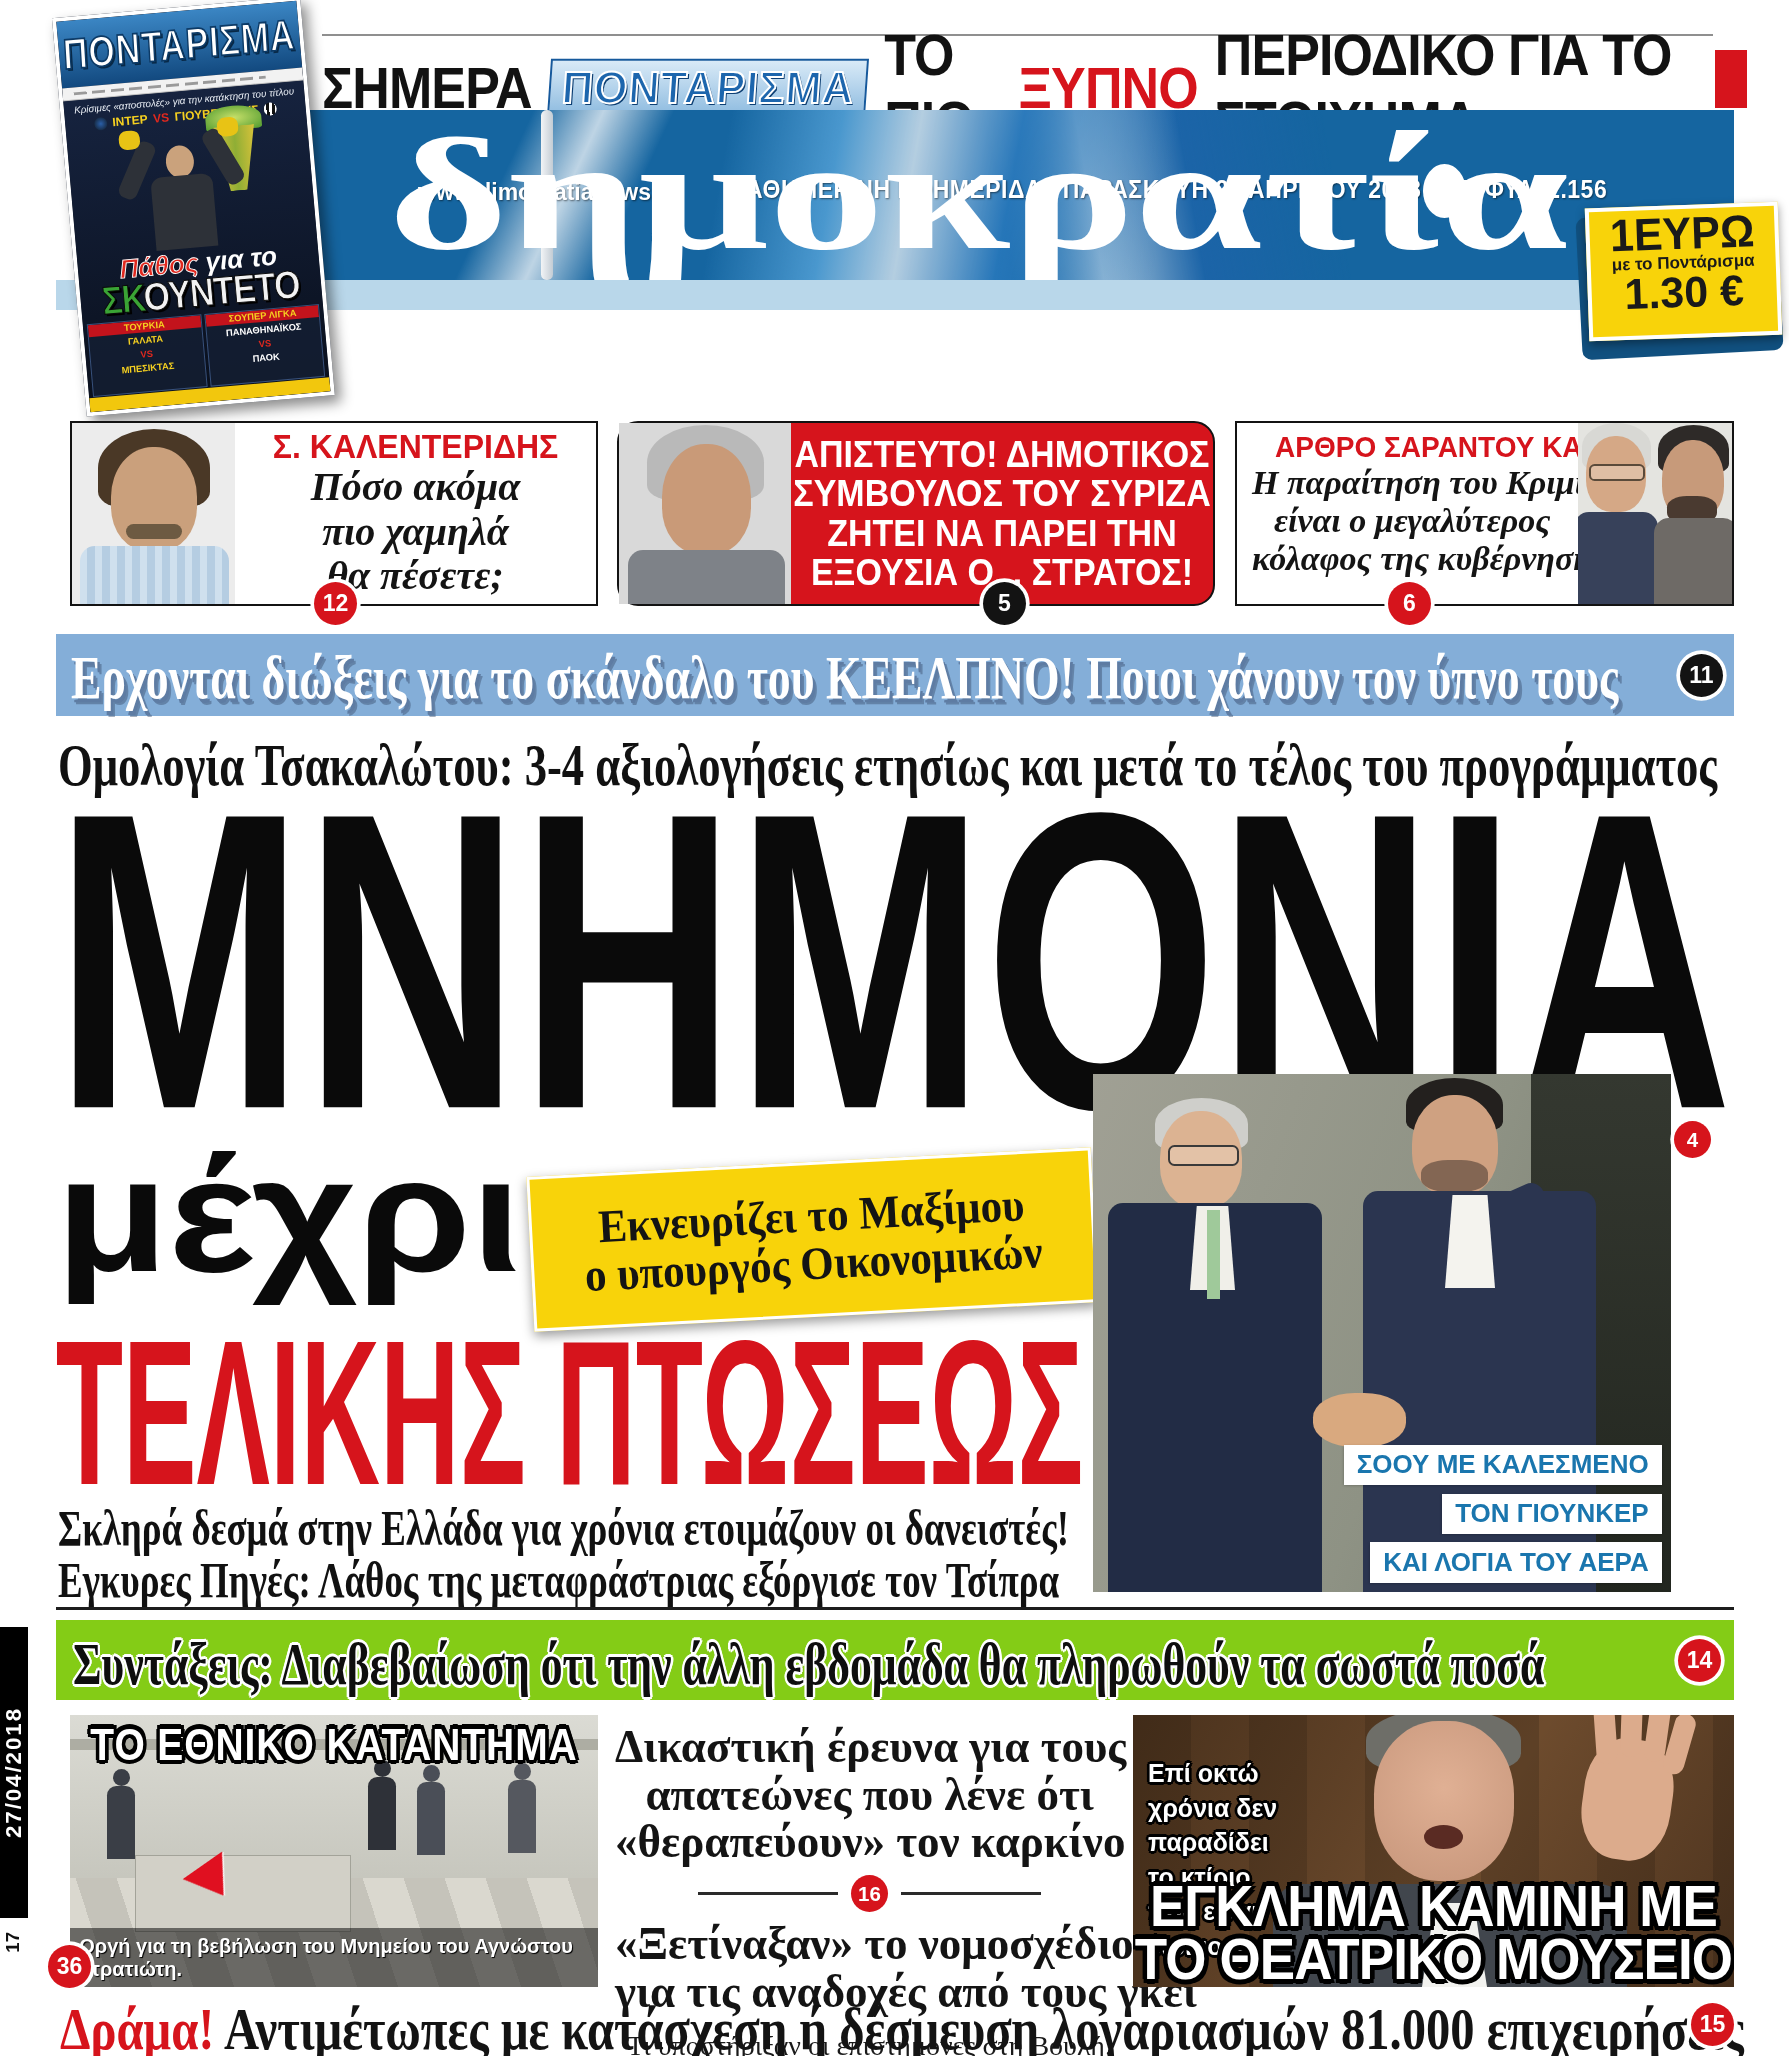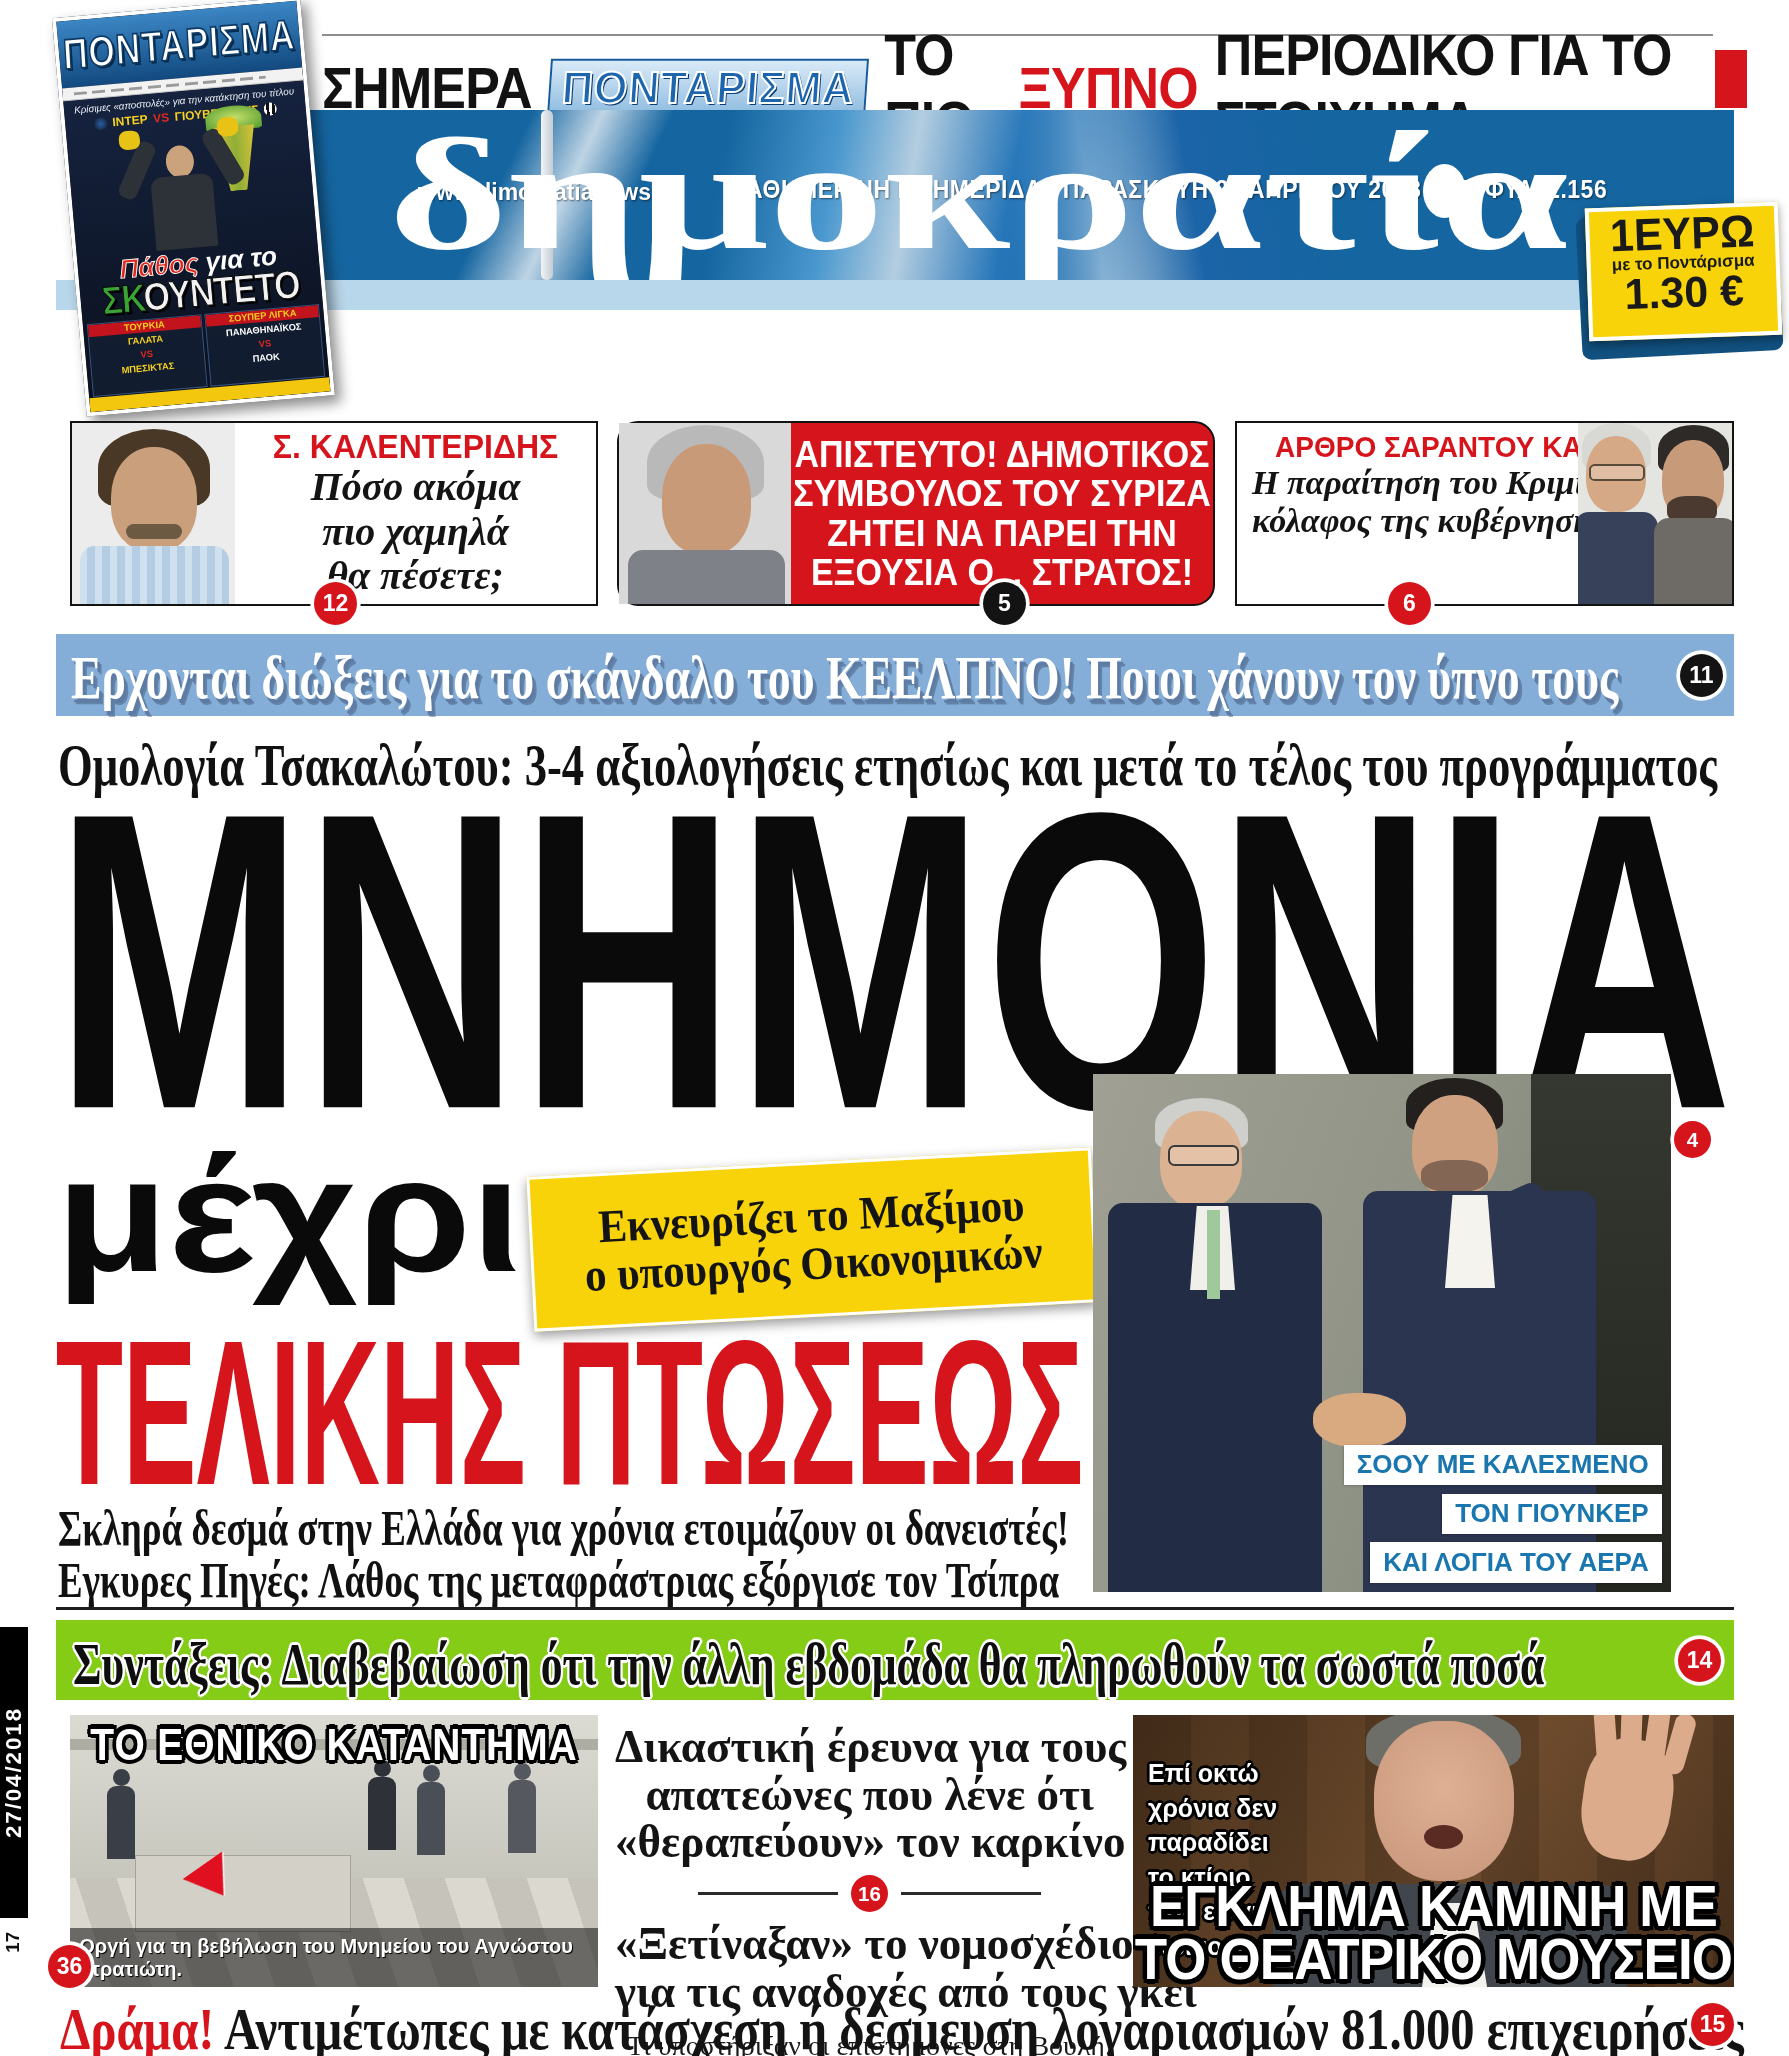--- a/index.html
+++ b/index.html
@@ -287,20 +287,21 @@
       <div class="t2-line">ΣΥΜΒΟΥΛΟΣ ΤΟΥ ΣΥΡΙΖΑ</div>
       <div class="t2-line">ΖΗΤΕΙ ΝΑ ΠΑΡΕΙ ΤΗΝ</div>
       <div class="t2-line">ΕΞΟΥΣΙΑ Ο... ΣΤΡΑΤΟΣ!</div>
     </div>
     <div class="badge black b46 abs" style="left:364px;bottom:-21.4px;">5</div>
   </div>
 
   <div class="abs teaser t3">
     <div class="t-kicker" style="text-align:center;font-size:28px;margin-top:9.3px;">ΑΡΘΡΟ ΣΑΡΑΝΤΟΥ ΚΑΡΓΑΚΟΥ</div>
     <div class="t-it" style="font-size:34px;margin-left:15px;">Η παραίτηση του Κριμιζή</div>
+    <div class="t-it" style="font-size:34px;margin-left:37px;">είναι ο μεγαλύτερος</div>
     <div class="t-it" style="font-size:34px;margin-left:15px;">κόλαφος της κυβέρνησης</div>
     <div class="abs" style="right:0;top:0;width:154px;height:100%;background:#e4e4e0;overflow:hidden;">
       <div class="hair-shape" style="left:3.7px;top:0;width:69px;height:47px;background:#d8d8d4;position:absolute;"></div>
       <div class="head-shape" style="left:7.5px;top:13px;width:60px;height:76px;background:#d5a886;position:absolute;"></div>
       <div class="abs" style="left:11.2px;top:41px;width:52px;height:13px;border:2.8px solid #5a4a3a;border-radius:5.6px;background:rgba(255,255,255,.25);"></div>
       <div class="torso-shape" style="left:-3.7px;top:89px;width:84px;height:93px;background:#37415a;position:absolute;"></div>
       <div class="hair-shape" style="left:80px;top:1.9px;width:71px;height:48px;background:#2e2a28;position:absolute;"></div>
       <div class="head-shape" style="left:84px;top:17px;width:62px;height:80px;background:#c79a7a;position:absolute;"></div>
       <div class="abs" style="left:89px;top:73px;width:50px;height:28px;border-radius:40%;background:#4a3a30;"></div>
       <div class="torso-shape" style="left:76px;top:95px;width:84px;height:89px;background:#6e6a66;position:absolute;"></div>

